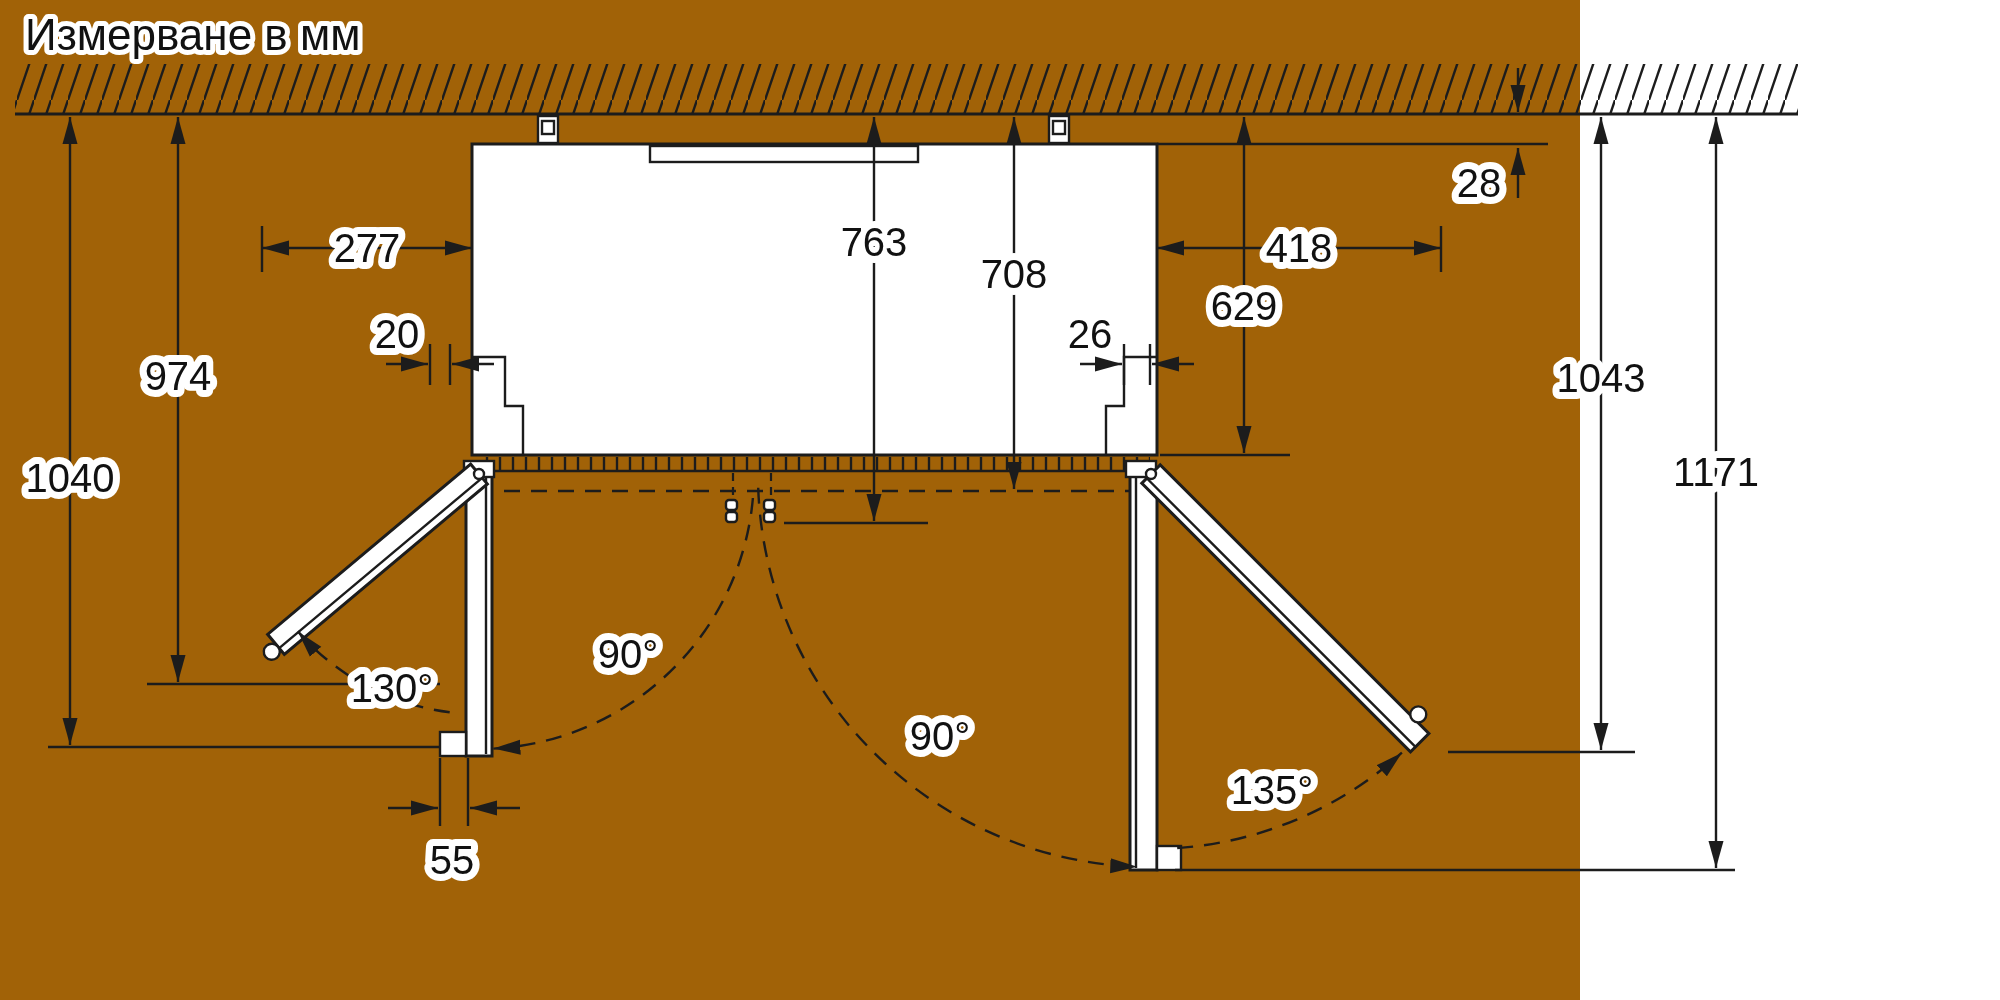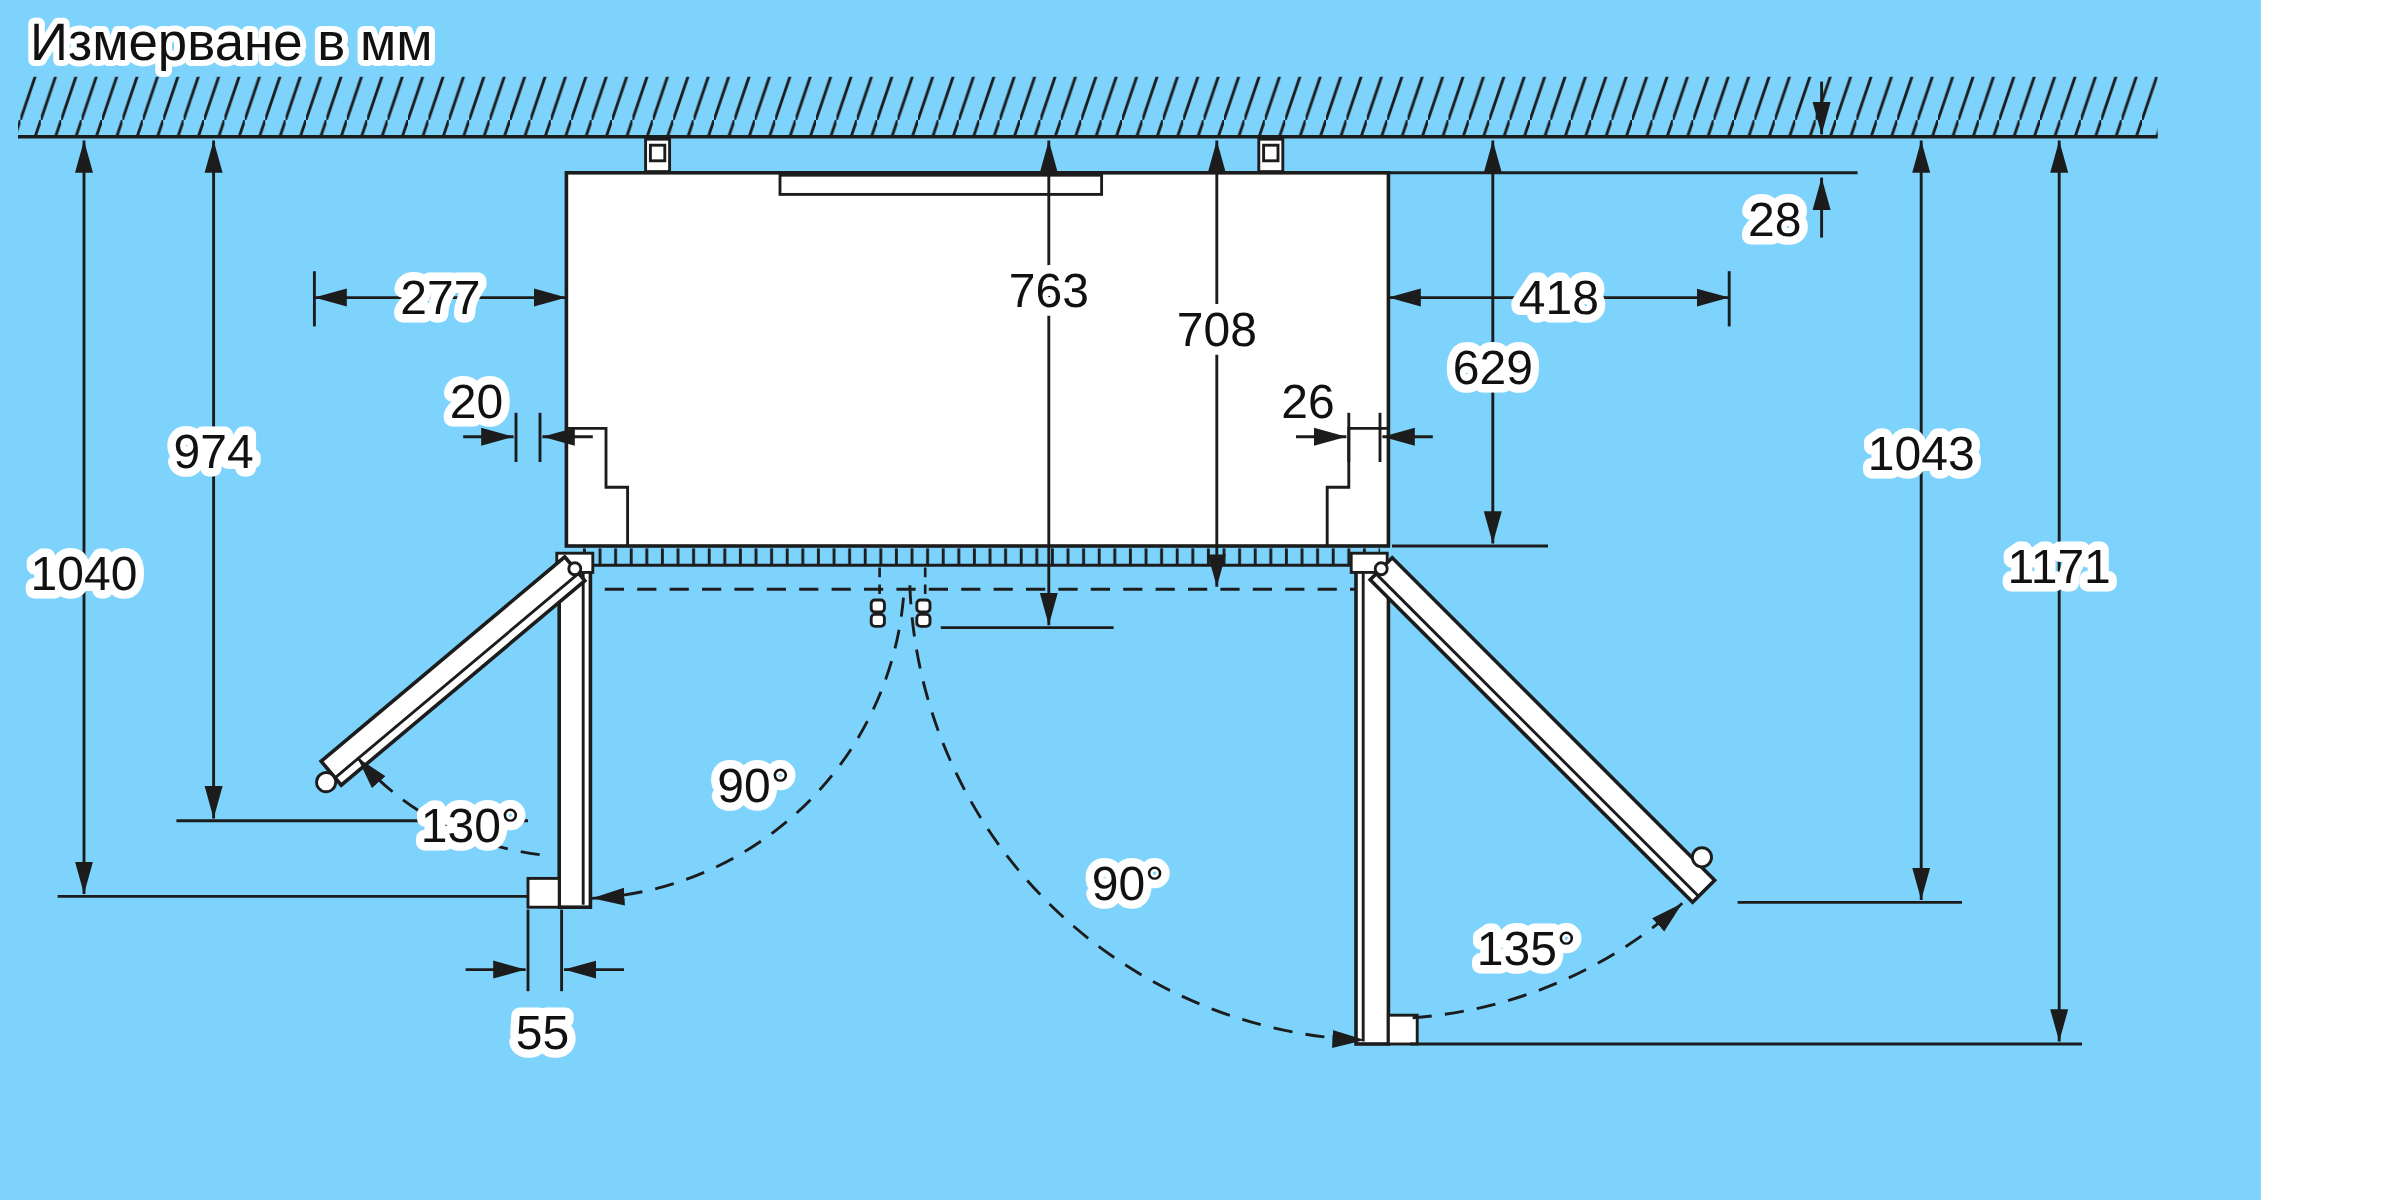--- a/index.html
+++ b/index.html
@@ -5,23 +5,23 @@
   html, body {
     margin: 0;
     padding: 0;
     background: #ffffff;
     width: 2000px;
     height: 1000px;
     overflow: hidden;
   }
   .stage {
     position: relative;
-    width: 1884px;
+    width: 1580px;
     height: 1000px;
-    background: #7dd3fc;
+    background: #a16207;
   }
   svg { display: block; }
   .ln   { stroke: #1c1c1c; stroke-width: 3;   fill: none; }
   .thin { stroke: #1c1c1c; stroke-width: 2.4; fill: none; }
   .dim  { stroke: #1c1c1c; stroke-width: 2.4; fill: none; }
   .dash { stroke: #1c1c1c; stroke-width: 2.4; fill: none; stroke-dasharray: 16 11; }
   .dashS{ stroke: #1c1c1c; stroke-width: 2.2; fill: none; stroke-dasharray: 8 6; }
   .wht  { fill: #ffffff; }
   .lbl {
     font-family: "Liberation Sans", "DejaVu Sans", sans-serif;

